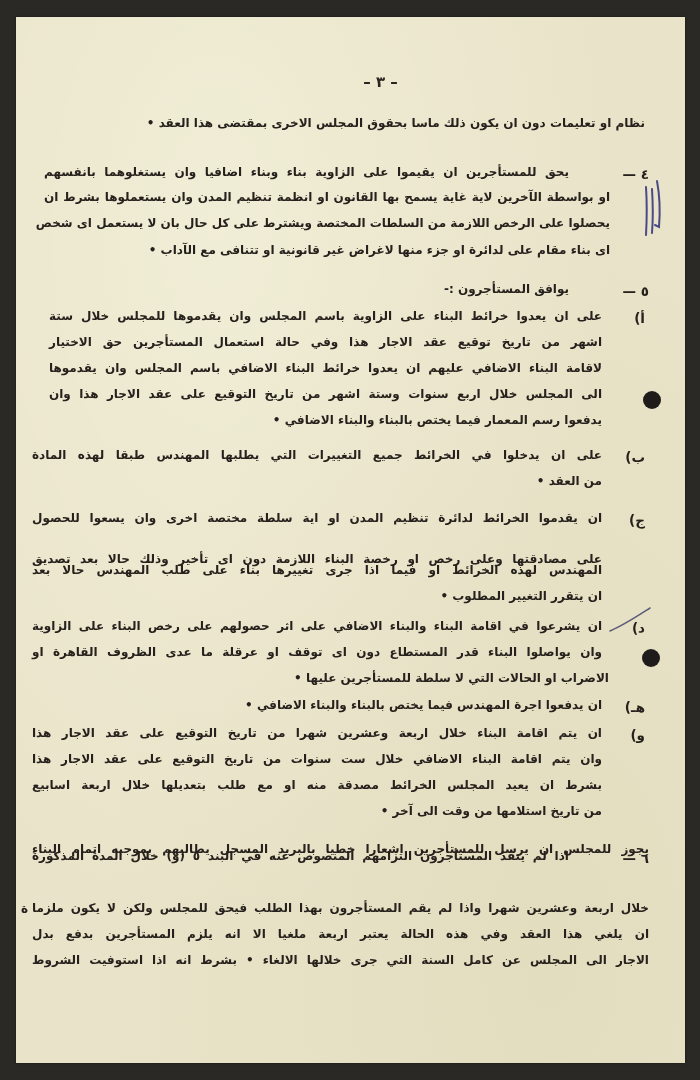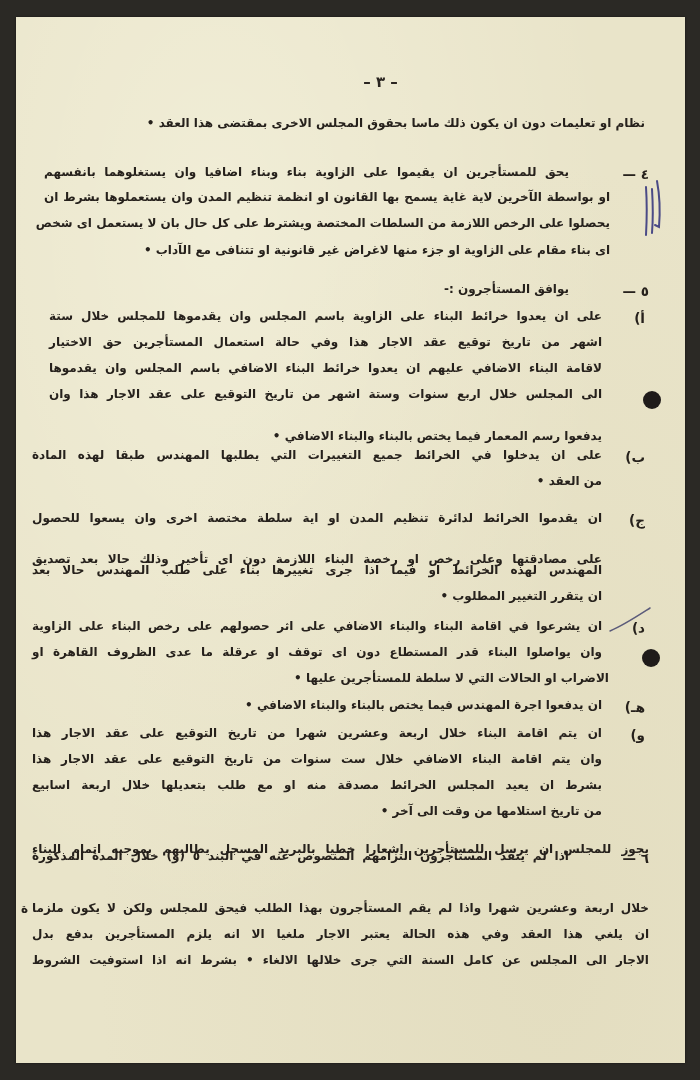--- a/index.html
+++ b/index.html
@@ -67,37 +67,37 @@
 <div class="page">
 
   <div class="page-number"><span>– ٣ –</span></div>
 
   <div class="line short" style="right:40px; top:100px; width:600px;">نظام او تعليمات دون ان يكون ذلك ماسا بحقوق المجلس الاخرى بمقتضى هذا العقد •</div>
 
   <div class="marker" style="right:36px; top:149px;">٤ —</div>
   <div class="line" style="right:116px; top:149px; width:525px;">يحق للمستأجرين ان يقيموا على الزاوية بناء وبناء اضافيا وان يستغلوهما بانفسهم</div>
   <div class="line" style="right:75px; top:174px; width:566px;">او بواسطة الآخرين لاية غاية يسمح بها القانون او انظمة تنظيم المدن وان يستعملوها بشرط ان</div>
   <div class="line" style="right:75px; top:200px; width:566px;">يحصلوا على الرخص اللازمة من السلطات المختصة ويشترط على كل حال بان لا يستعمل اى شخص</div>
-  <div class="line short" style="right:75px; top:227px; width:566px;">اى بناء مقام على الزاوية او جزء منها لاغراض غير قانونية او تتنافى مع الآداب •</div>
+  <div class="line short" style="right:75px; top:227px; width:566px;">اى بناء مقام على لدائرة او جزء منها لاغراض غير قانونية او تتنافى مع الآداب •</div>
 
   <svg class="pen-mark" style="left:624px; top:160px;" width="30" height="64" viewBox="0 0 30 64">
     <path d="M6 10 C7 25, 7 40, 6 58" stroke="#4a4a86" stroke-width="2" fill="none" stroke-linecap="round"></path>
     <path d="M12 12 C13 28, 13 44, 12 56" stroke="#4a4a86" stroke-width="2" fill="none" stroke-linecap="round"></path>
     <path d="M17 4 C20 20, 20 38, 19 50 L15 48" stroke="#4a4a86" stroke-width="2" fill="none" stroke-linecap="round"></path>
   </svg>
 
   <div class="marker" style="right:36px; top:266px;">٥ —</div>
   <div class="line short" style="right:116px; top:266px; width:200px;">يوافق المستأجرون :-</div>
 
   <div class="marker" style="right:40px; top:293px;">أ)</div>
   <div class="line" style="right:83px; top:293px; width:553px;">على ان يعدوا خرائط البناء على الزاوية باسم المجلس وان يقدموها للمجلس خلال ستة</div>
   <div class="line" style="right:83px; top:319px; width:553px;">اشهر من تاريخ توقيع عقد الاجار هذا وفي حالة استعمال المستأجرين حق الاختيار</div>
   <div class="line" style="right:83px; top:345px; width:553px;">لاقامة البناء الاضافي عليهم ان يعدوا خرائط البناء الاضافي باسم المجلس وان يقدموها</div>
   <div class="line" style="right:83px; top:371px; width:553px;">الى المجلس خلال اربع سنوات وستة اشهر من تاريخ التوقيع على عقد الاجار هذا وان</div>
-  <div class="line short" style="right:83px; top:397px; width:553px;margin-top:16px;">يدفعوا رسم المعمار فيما يختص بالبناء والبناء الاضافي •</div>
+  <div class="line short" style="right:83px; top:397px; width:553px;">يدفعوا رسم المعمار فيما يختص بالبناء والبناء الاضافي •</div>
 
   <div class="marker" style="right:40px; top:432px;">ب)</div>
   <div class="line" style="right:83px; top:432px; width:570px;">على ان يدخلوا في الخرائط جميع التغييرات التي يطلبها المهندس طبقا لهذه المادة</div>
   <div class="line short" style="right:83px; top:458px; width:570px;">من العقد •</div>
 
   <div class="marker" style="right:40px; top:495px;">ج)</div>
   <div class="line" style="right:83px; top:495px; width:570px;">ان يقدموا الخرائط لدائرة تنظيم المدن او اية سلطة مختصة اخرى وان يسعوا للحصول</div>
   <div class="line" style="right:83px; top:521px; width:570px;margin-top:15px;">على مصادقتها وعلى رخص او رخصة البناء اللازمة دون اى تأخير وذلك حالا بعد تصديق</div>
   <div class="line" style="right:83px; top:547px; width:570px;">المهندس لهذه الخرائط او فيما اذا جرى تغييرها بناء على طلب المهندس حالا بعد</div>
   <div class="line short" style="right:83px; top:573px; width:570px;">ان يتقرر التغيير المطلوب •</div>
@@ -117,21 +117,21 @@
   <div class="marker" style="right:40px; top:710px;">و)</div>
   <div class="line" style="right:83px; top:710px; width:570px;">ان يتم اقامة البناء خلال اربعة وعشرين شهرا من تاريخ التوقيع على عقد الاجار هذا</div>
   <div class="line" style="right:83px; top:736px; width:570px;">وان يتم اقامة البناء الاضافي خلال ست سنوات من تاريخ التوقيع على عقد الاجار هذا</div>
   <div class="line" style="right:83px; top:762px; width:570px;">بشرط ان يعيد المجلس الخرائط مصدقة منه او مع طلب بتعديلها خلال اربعة اسابيع</div>
   <div class="line short" style="right:83px; top:788px; width:570px;">من تاريخ استلامها من وقت الى آخر •</div>
 
   <div class="marker" style="right:36px; top:833px;">٦ —</div>
   <div class="line" style="right:116px; top:833px; width:537px;">اذا لم ينفذ المستأجرون التزامهم المنصوص عنه في البند ٥ (و) خلال المدة المذكورة</div>
   <div class="line" style="right:36px; top:826px; width:617px;">يجوز للمجلس ان يرسل للمستأجرين اشعارا خطيا بالبريد المسجل يطالبهم بموجبه اتمام البناء</div>
   <div class="line" style="right:36px; top:885px; width:617px;">خلال اربعة وعشرين شهرا واذا لم يقم المستأجرون بهذا الطلب فيحق للمجلس ولكن لا يكون ملزما</div>
-  <div class="line" style="right:36px; top:911px; width:617px;">ان يلغي هذا العقد وفي هذه الحالة يعتبر الاجار ملغيا الا انه يلزم المستأجرين بدفع بدل</div>
+  <div class="line" style="right:36px; top:911px; width:617px;">ان يلغي هذا العقد وفي هذه الحالة يعتبر اربعة ملغيا الا انه يلزم المستأجرين بدفع بدل</div>
   <div class="line" style="right:36px; top:937px; width:617px;">الاجار الى المجلس عن كامل السنة التي جرى خلالها الالغاء • بشرط انه اذا استوفيت الشروط</div>
 
   <div class="marker" style="left:5px; top:885px; font-size:12px;">ة</div>
 
   <div class="hole" style="left:627px; top:374px;"></div>
   <div class="hole" style="left:626px; top:632px;"></div>
 
 </div>
 
 </body></html>

